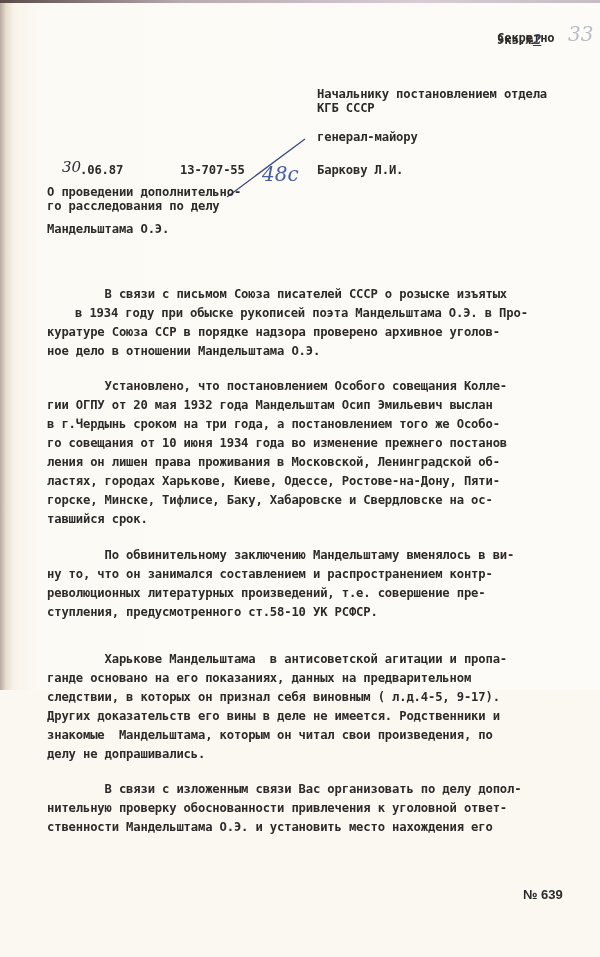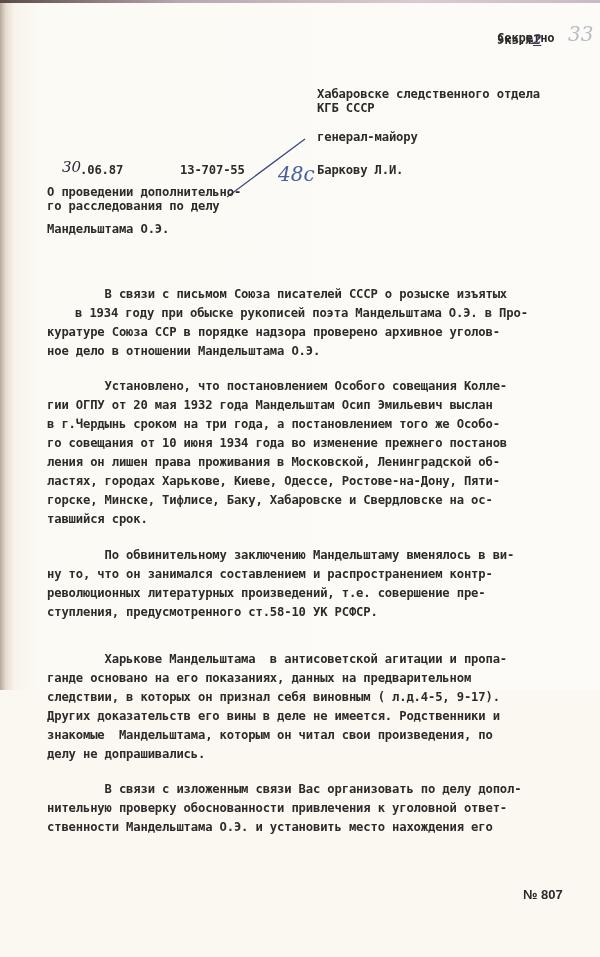--- a/index.html
+++ b/index.html
@@ -41,32 +41,32 @@
 </head>
 <body>
 
 <div class="page">
   <div class="top-edge"></div>
 
   <div class="t" style="left:497px; top:30px;">Секретно</div>
   <div class="t" style="left:497px; top:32px;"><span>Экз.№</span><span class="underline" style="font-family:'DejaVu Serif',serif; font-style:italic; color:#3a3a5a;">2</span></div>
   <div class="hand" style="left:568px; top:22px; font-size:20px; color:#b8bcc8;">33</div>
 
-  <div class="t" style="left:317px; top:86px;">Хабаровске следственного отдела</div>
+  <div class="t" style="left:317px; top:86px;">Начальнику постановлением отдела</div>
   <div class="t" style="left:317px; top:100px;">КГБ СССР</div>
   <div class="t" style="left:317px; top:129px;">генерал-майору</div>
   <div class="t" style="left:317px; top:162px;">Баркову Л.И.</div>
 
   <div class="hand" style="left:62px; top:158px; font-size:15px; color:#2b2b3a;">30</div>
   <div class="t" style="left:80px; top:162px;">.06.87</div>
   <div class="t" style="left:180px; top:162px;">13-707-55</div>
   <svg class="mark" style="left:225px; top:135px;" width="85" height="65">
     <path d="M2 62 L80 4" stroke="#3a4a80" stroke-width="1.3" fill="none"></path>
   </svg>
-  <div class="hand" style="left:262px; top:162px; font-size:20px; color:#4a5fa0;margin-left:16px;">48с</div>
+  <div class="hand" style="left:262px; top:162px; font-size:20px; color:#4a5fa0;">48с</div>
 
   <div class="t" style="left:47px; top:184px;">О проведении дополнительно-</div>
   <div class="t" style="left:47px; top:198px;">го расследования по делу</div>
   <div class="t" style="left:47px; top:221px;">Мандельштама О.Э.</div>
 
   <div class="t" style="left:47px; top:286px;">        В связи с письмом Союза писателей СССР о розыске изъятых</div>
   <div class="t" style="left:47px; top:305px;margin-left:28px;">в 1934 году при обыске рукописей поэта Мандельштама О.Э. в Про-</div>
   <div class="t" style="left:47px; top:324px;">куратуре Союза ССР в порядке надзора проверено архивное уголов-</div>
   <div class="t" style="left:47px; top:343px;">ное дело в отношении Мандельштама О.Э.</div>
 
@@ -88,14 +88,14 @@
   <div class="t" style="left:47px; top:670px;">ганде основано на его показаниях, данных на предварительном</div>
   <div class="t" style="left:47px; top:689px;">следствии, в которых он признал себя виновным ( л.д.4-5, 9-17).</div>
   <div class="t" style="left:47px; top:708px;">Других доказательств его вины в деле не имеется. Родственники и</div>
   <div class="t" style="left:47px; top:727px;">знакомые  Мандельштама, которым он читал свои произведения, по</div>
   <div class="t" style="left:47px; top:746px;">делу не допрашивались.</div>
 
   <div class="t" style="left:47px; top:781px;">        В связи с изложенным связи Вас организовать по делу допол-</div>
   <div class="t" style="left:47px; top:800px;">нительную проверку обоснованности привлечения к уголовной ответ-</div>
   <div class="t" style="left:47px; top:819px;">ственности Мандельштама О.Э. и установить место нахождения его</div>
 
-  <div class="stamp" style="left:523px; top:887px;">№ 807</div>
+  <div class="stamp" style="left:523px; top:887px;">№ 639</div>
 </div>
 
 </body></html>

